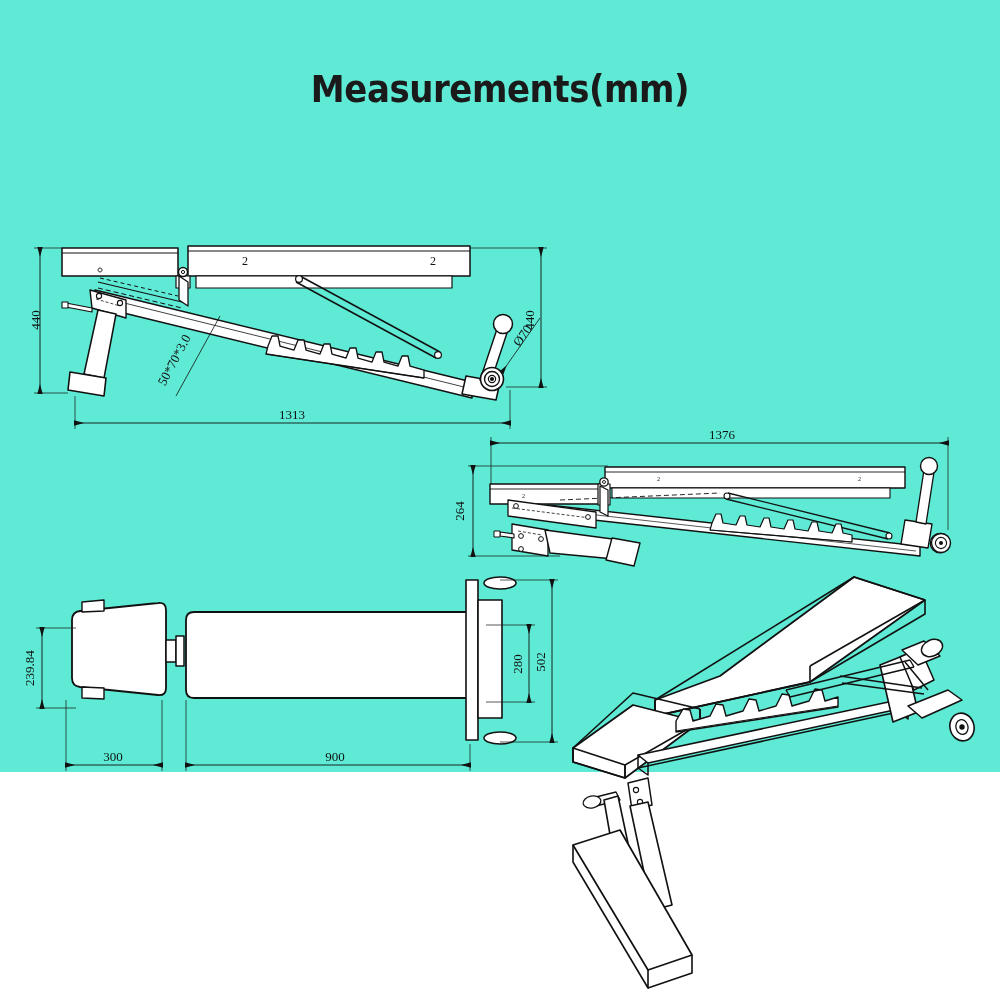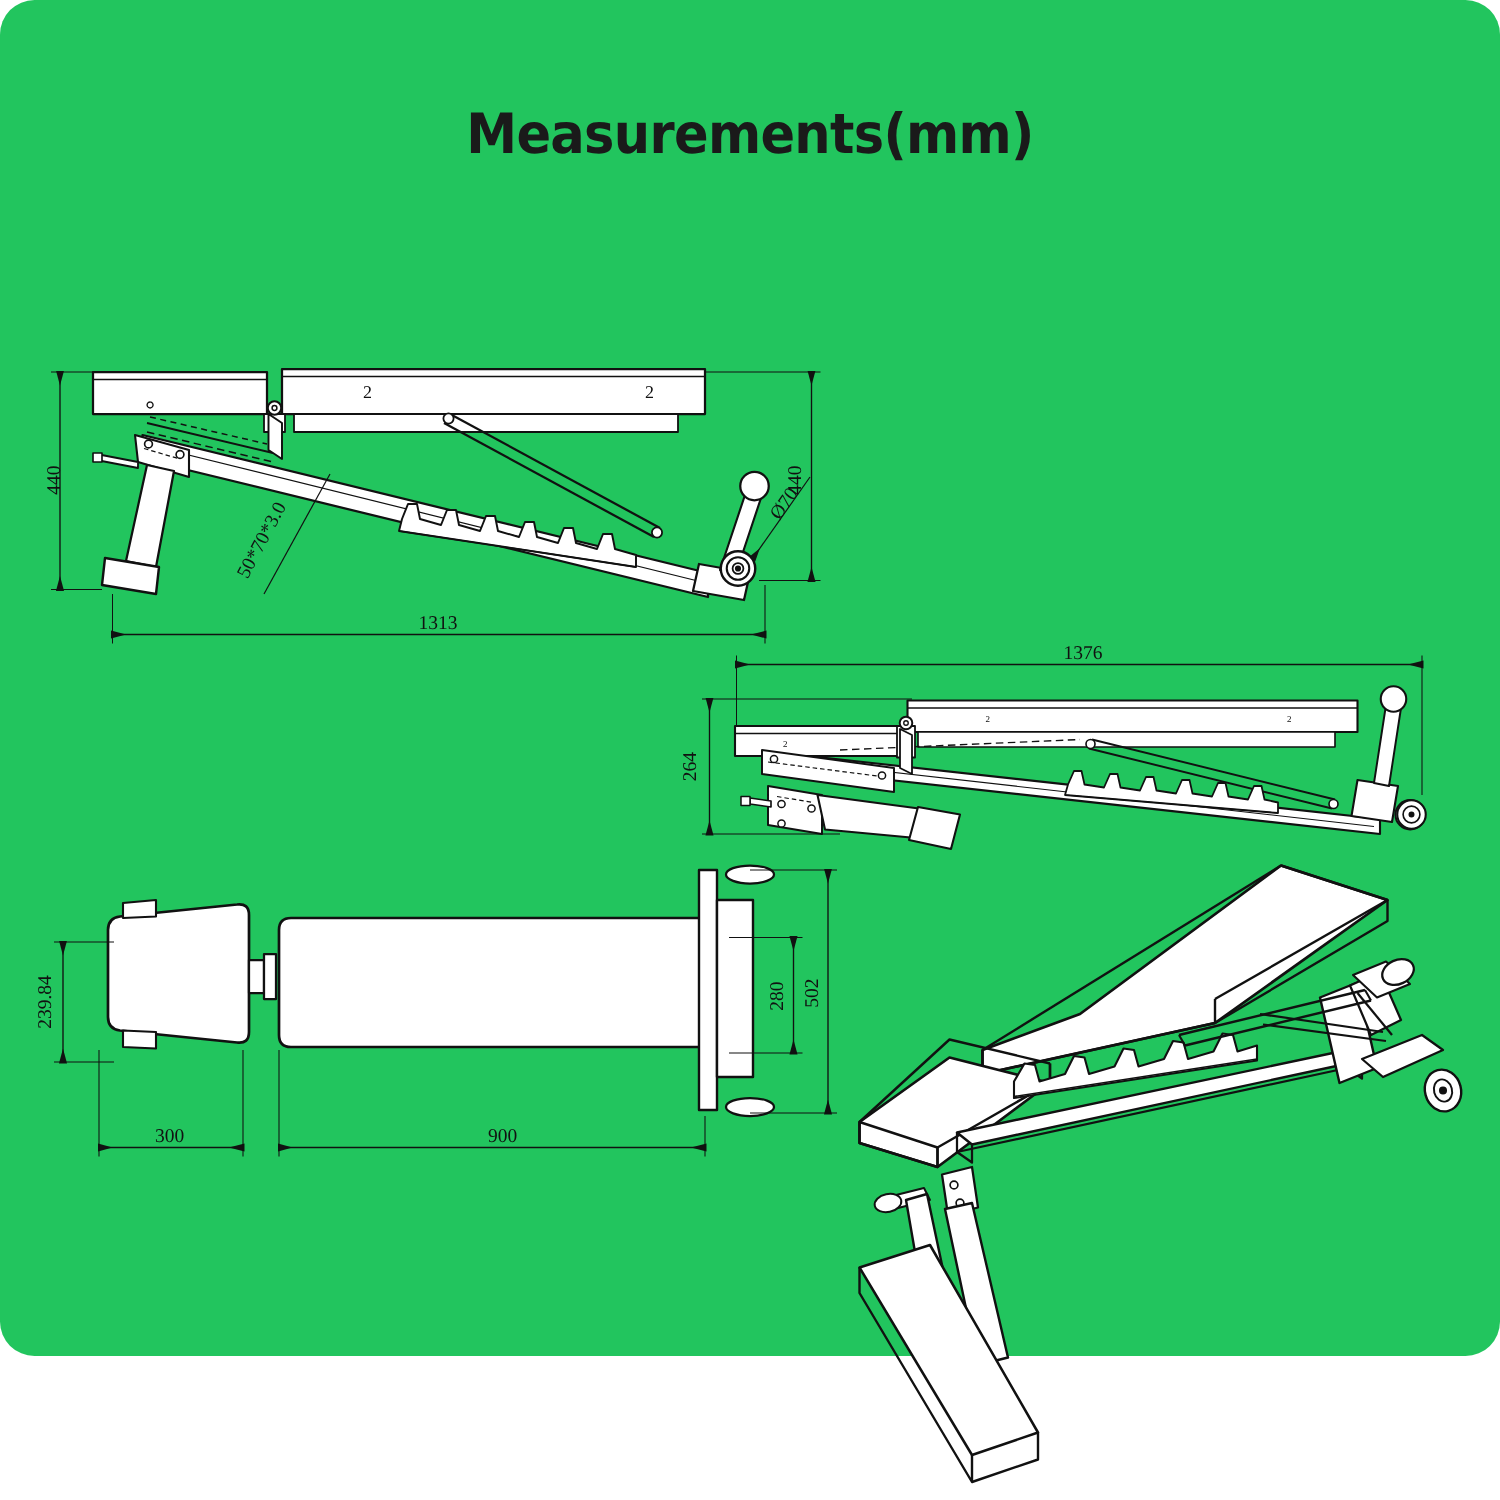--- a/index.html
+++ b/index.html
@@ -12,23 +12,22 @@
     width: 1000px;
     height: 1000px;
     position: relative;
     overflow: hidden;
     font-family: "Liberation Serif", serif;
   }
   #sheet {
     position: absolute;
     inset: 0;
     width: 1000px;
-    height: 904px;
-    background: #22c55e;
-    border-radius: 23px;
+    height: 772px;
+    background: #5eead4;
   }
   #title {
     position: absolute;
     top: 68px;
     left: 0;
     width: 1000px;
     text-align: center;
     font-family: "DejaVu Sans", sans-serif;
     font-weight: bold;
     font-size: 37px;

